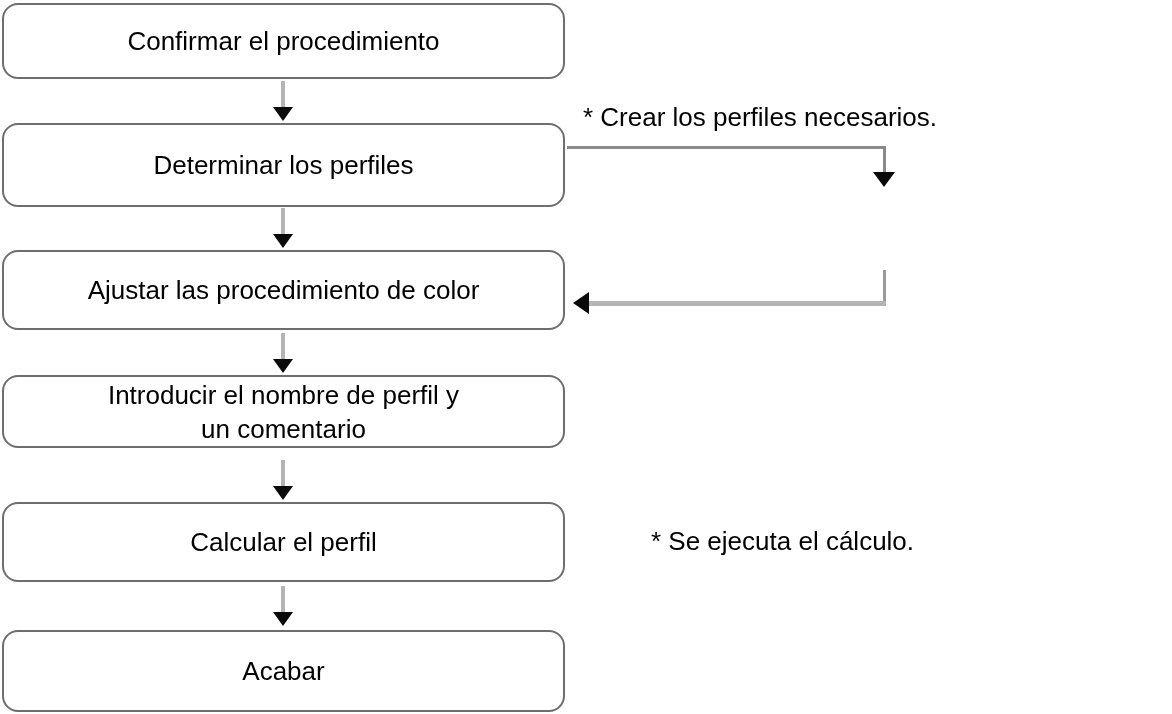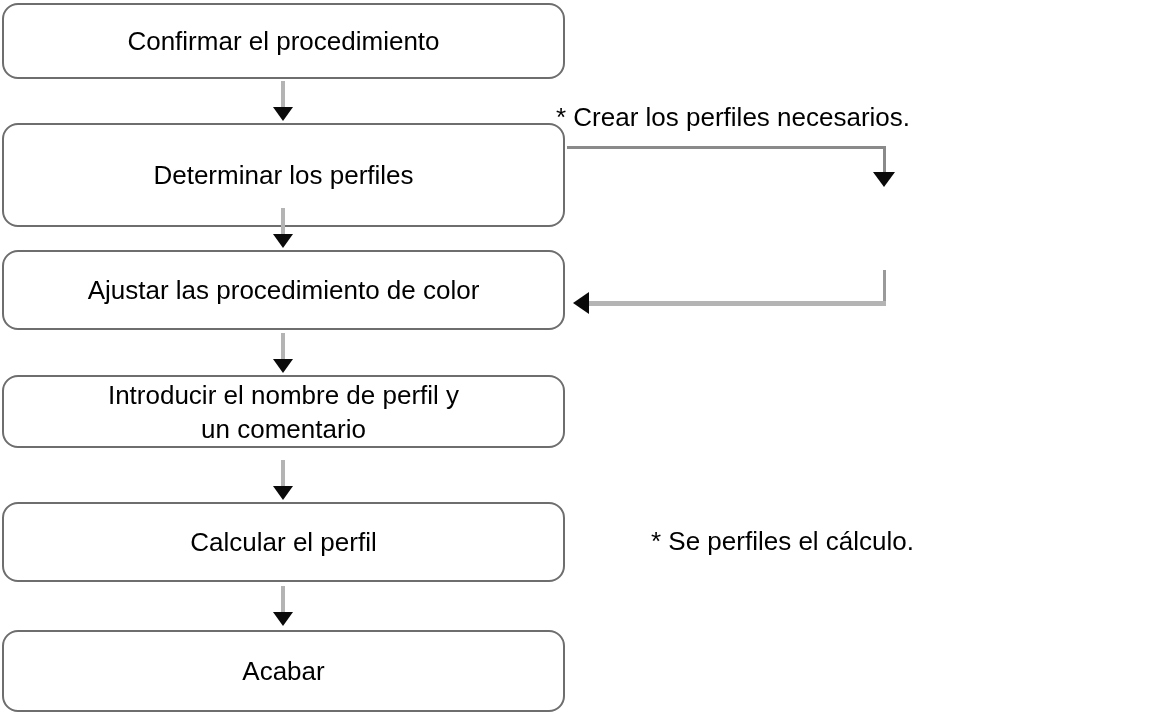--- a/index.html
+++ b/index.html
@@ -72,31 +72,31 @@
     border-top: 11px solid transparent;
     border-bottom: 11px solid transparent;
     border-right: 16px solid #0a0a0a;
   }
   .annotation {
     position: absolute;
     font-size: 26px;
     line-height: 30px;
     white-space: nowrap;
   }
-  .ann-1 { left: 556px; top: 102px; }
+  .ann-1 { left: 583px; top: 102px; }
   .ann-2 { left: 651px; top: 526px; }
 </style>
 </head>
 <body>
 
 <div class="canvas">
 
   <div class="box" style="top: 3px;  height: 76px;">Confirmar el procedimiento</div>
 
-  <div class="box" style="top: 123px; height: 104px;">Determinar los perfiles</div>
+  <div class="box" style="top: 123px; height: 84px;">Determinar los perfiles</div>
 
   <div class="box" style="top: 250px; height: 80px;">Ajustar las procedimiento de color</div>
 
   <div class="box" style="top: 375px; height: 73px;">Introducir el nombre de perfil y
 un comentario</div>
 
   <div class="box" style="top: 502px; height: 80px;">Calcular el perfil</div>
 
   <div class="box" style="top: 630px; height: 82px; border-radius: 16px;">Acabar</div>
 
@@ -124,15 +124,15 @@
 
   <div class="line line-h1"></div>
   <div class="line line-v1"></div>
   <div class="head-down"></div>
 
   <div class="line line-v2"></div>
   <div class="line line-h2"></div>
   <div class="head-left"></div>
 
   <div class="annotation ann-1">* Crear los perfiles necesarios.</div>
-  <div class="annotation ann-2">* Se perfiles el cálculo.</div>
+  <div class="annotation ann-2">* Se ejecuta el cálculo.</div>
 
 </div>
 
 </body></html>

